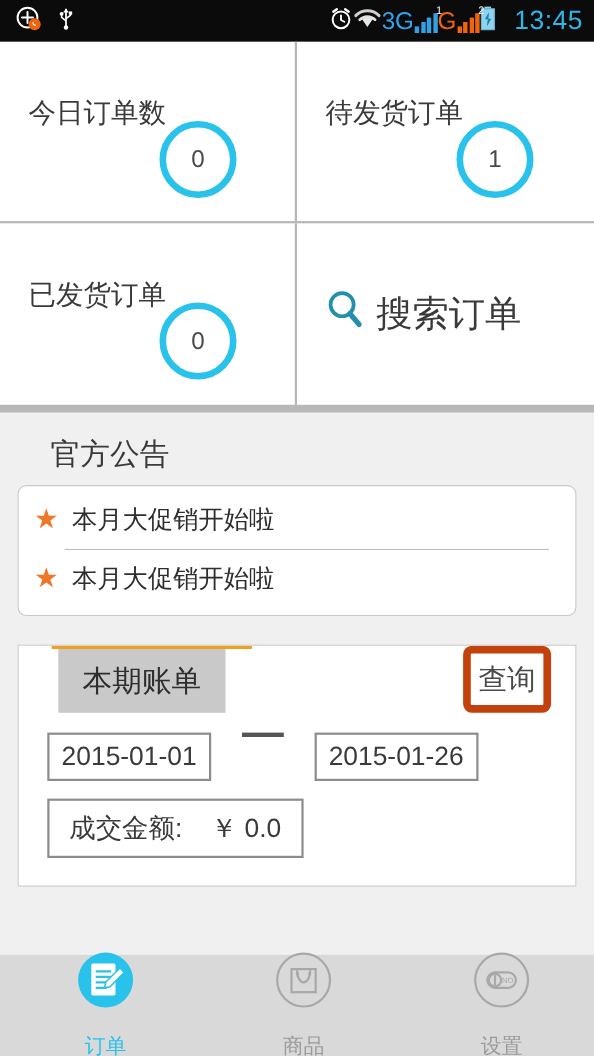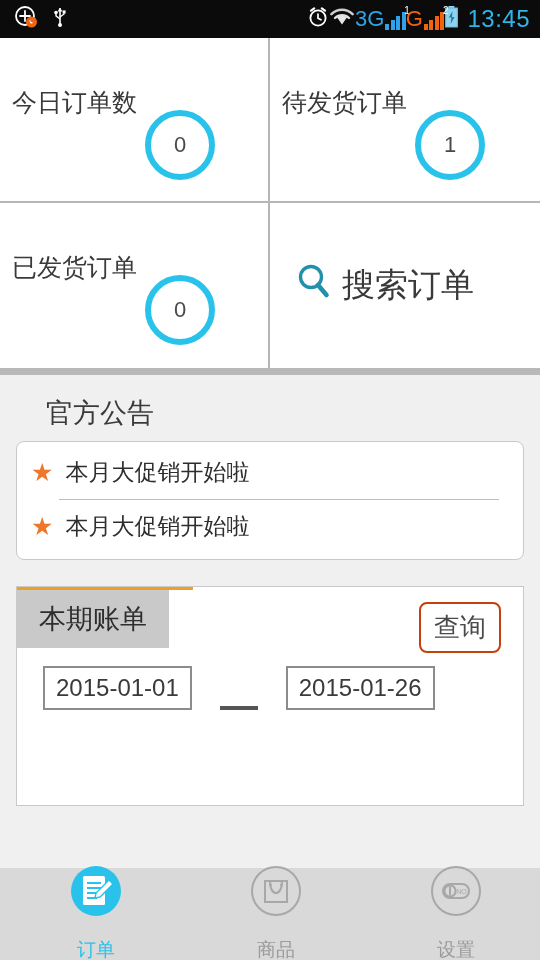--- a/index.html
+++ b/index.html
@@ -10,21 +10,21 @@
   }
   #app { position:relative; width:540px; height:960px; }
 
   
   .statusbar {
     height:38px; background:#0b0b0b; display:flex; align-items:center;
     padding:0 10px 0 14px;
   }
   .sb-left { display:flex; align-items:center; gap:14px; }
   .sb-right { display:flex; align-items:center; gap:0; margin-left:auto; }
-  .sb-clock { color:#2fb6e8; font-size:24px; letter-spacing:0.5px; margin-left:8px;text-align:right; }
+  .sb-clock { color:#2fb6e8; font-size:24px; letter-spacing:0.5px; margin-left:16px;text-align:right; }
   .sig-wrap { display:flex; align-items:flex-end; position:relative; }
   .sig-lbl { font-size:22px; line-height:1; margin-right:1px; }
   .sig-lbl.blue { color:#2fa3e8; }
   .sig-lbl.orange { color:#f0640f; }
   .bars { display:flex; align-items:flex-end; gap:1.5px; height:18px; }
   .bars i { width:4px; display:block; }
   .bars.blue i { background:#2fa3e8; }
   .bars.orange i { background:#f0640f; }
   .bars i:nth-child(1){height:6px;} .bars i:nth-child(2){height:10px;}
   .bars i:nth-child(3){height:14px;} .bars i:nth-child(4){height:18px;}
@@ -37,21 +37,21 @@
   }
   .titlebar span { font-size:27px; color:#a6a6a6; }
 
   
   .grid { background:#fff; width:540px; }
   .grid-row { display:flex; height:165px; }
   .grid-row.first { border-bottom:2px solid #b6b6b6; }
   .cell { position:relative; width:50%; }
   .cell.left { border-right:2px solid #b6b6b6; }
   .cell-label {
-    position:absolute; left:12px; top:48px;
+    position:absolute; left:26px; top:48px;
     font-size:25px; color:#3a3a3a;
   }
   .ring {
     position:absolute; left:145px; top:180px;
     width:70px; height:70px; border-radius:50%;
     border:6px solid #29c2ea; background:#fff;
     display:flex; align-items:center; justify-content:center;
     font-size:22px; color:#4a4a4a;
   }
   .cell.left .ring { left:145px; top:72px; }
@@ -76,31 +76,31 @@
   .notice-item .star { color:#f0762a; font-size:25px; line-height:1; }
   .notice-div { height:1px; background:#bdbdbd; margin:0 24px 0 42px; }
 
   
   .bill {
     margin:18px 16px 0 16px; background:#fff;
     border:1px solid #c9c9c9; position:relative;
     height:220px; overflow:hidden;
   }
   .bill-head { display:flex; align-items:flex-start; padding:0; position:relative; }
-  .tab-wrap { position:relative; }
+  .tab-wrap { position:relative; margin-left:36px; }
   .tab-bar { height:3px; background:#f0a020; width:120%; margin-left:-6px; }
   .tab {
     background:#c9c9c9; padding:11px 22px; font-size:27px; color:#2e2e2e;
   }
   .query-btn {
-    position:absolute; right:22px; top:15px;
-    border:2px solid #c2410c; border-radius:8px;
-    padding:6px 13px; font-size:26px; color:#4a4a4a; background:#fff;
-  }
-  .date-row { display:flex; align-items:flex-end; padding:18px 0 0 26px; gap:12px; }
+    position:absolute; right:22px; top:0;
+    border:7px solid #c2410c; border-radius:8px;
+    padding:6px 7px; font-size:26px; color:#4a4a4a; background:#fff;
+  }
+  .date-row { display:flex; align-items:flex-start; padding:18px 0 0 26px; gap:12px; }
   .date-box {
     border:2px solid #8c8c8c; background:#fff;
     padding:6px 11px; font-size:24px; color:#3a3a3a;
   }
   .dash { width:38px; height:4px; background:#555; margin:0 16px; }
   .amount-box {
     margin:16px 0 0 26px; display:inline-flex; align-items:center; gap:26px;
     border:2px solid #8c8c8c; background:#fff;
     padding:9px 18px; font-size:24px; color:#3a3a3a;
   }
@@ -245,20 +245,24 @@
         <div class="tab-bar"></div>
         <div class="tab">本期账单</div>
       </div>
       <div class="query-btn">查询</div>
     </div>
     <div class="date-row">
       <div class="date-box">2015-01-01</div>
       <div class="dash"></div>
       <div class="date-box">2015-01-26</div>
     </div>
+    <div class="amount-box">
+      <span>成交金额:</span>
+      <span>￥ 0.0</span>
+    </div>
   </div>
 
   <div class="nav">
     <div class="nav-item active">
       <span>
         <svg width="52" height="52" viewBox="0 0 52 52">
           <circle cx="26" cy="26" r="25" fill="#29c2ea"></circle>
           <rect x="13" y="11" width="22" height="29" rx="1.5" fill="#fff"></rect>
           <g stroke="#29c2ea" stroke-width="2">
             <path d="M17 18h14M17 23h14M17 28h14M17 33h10"></path>

